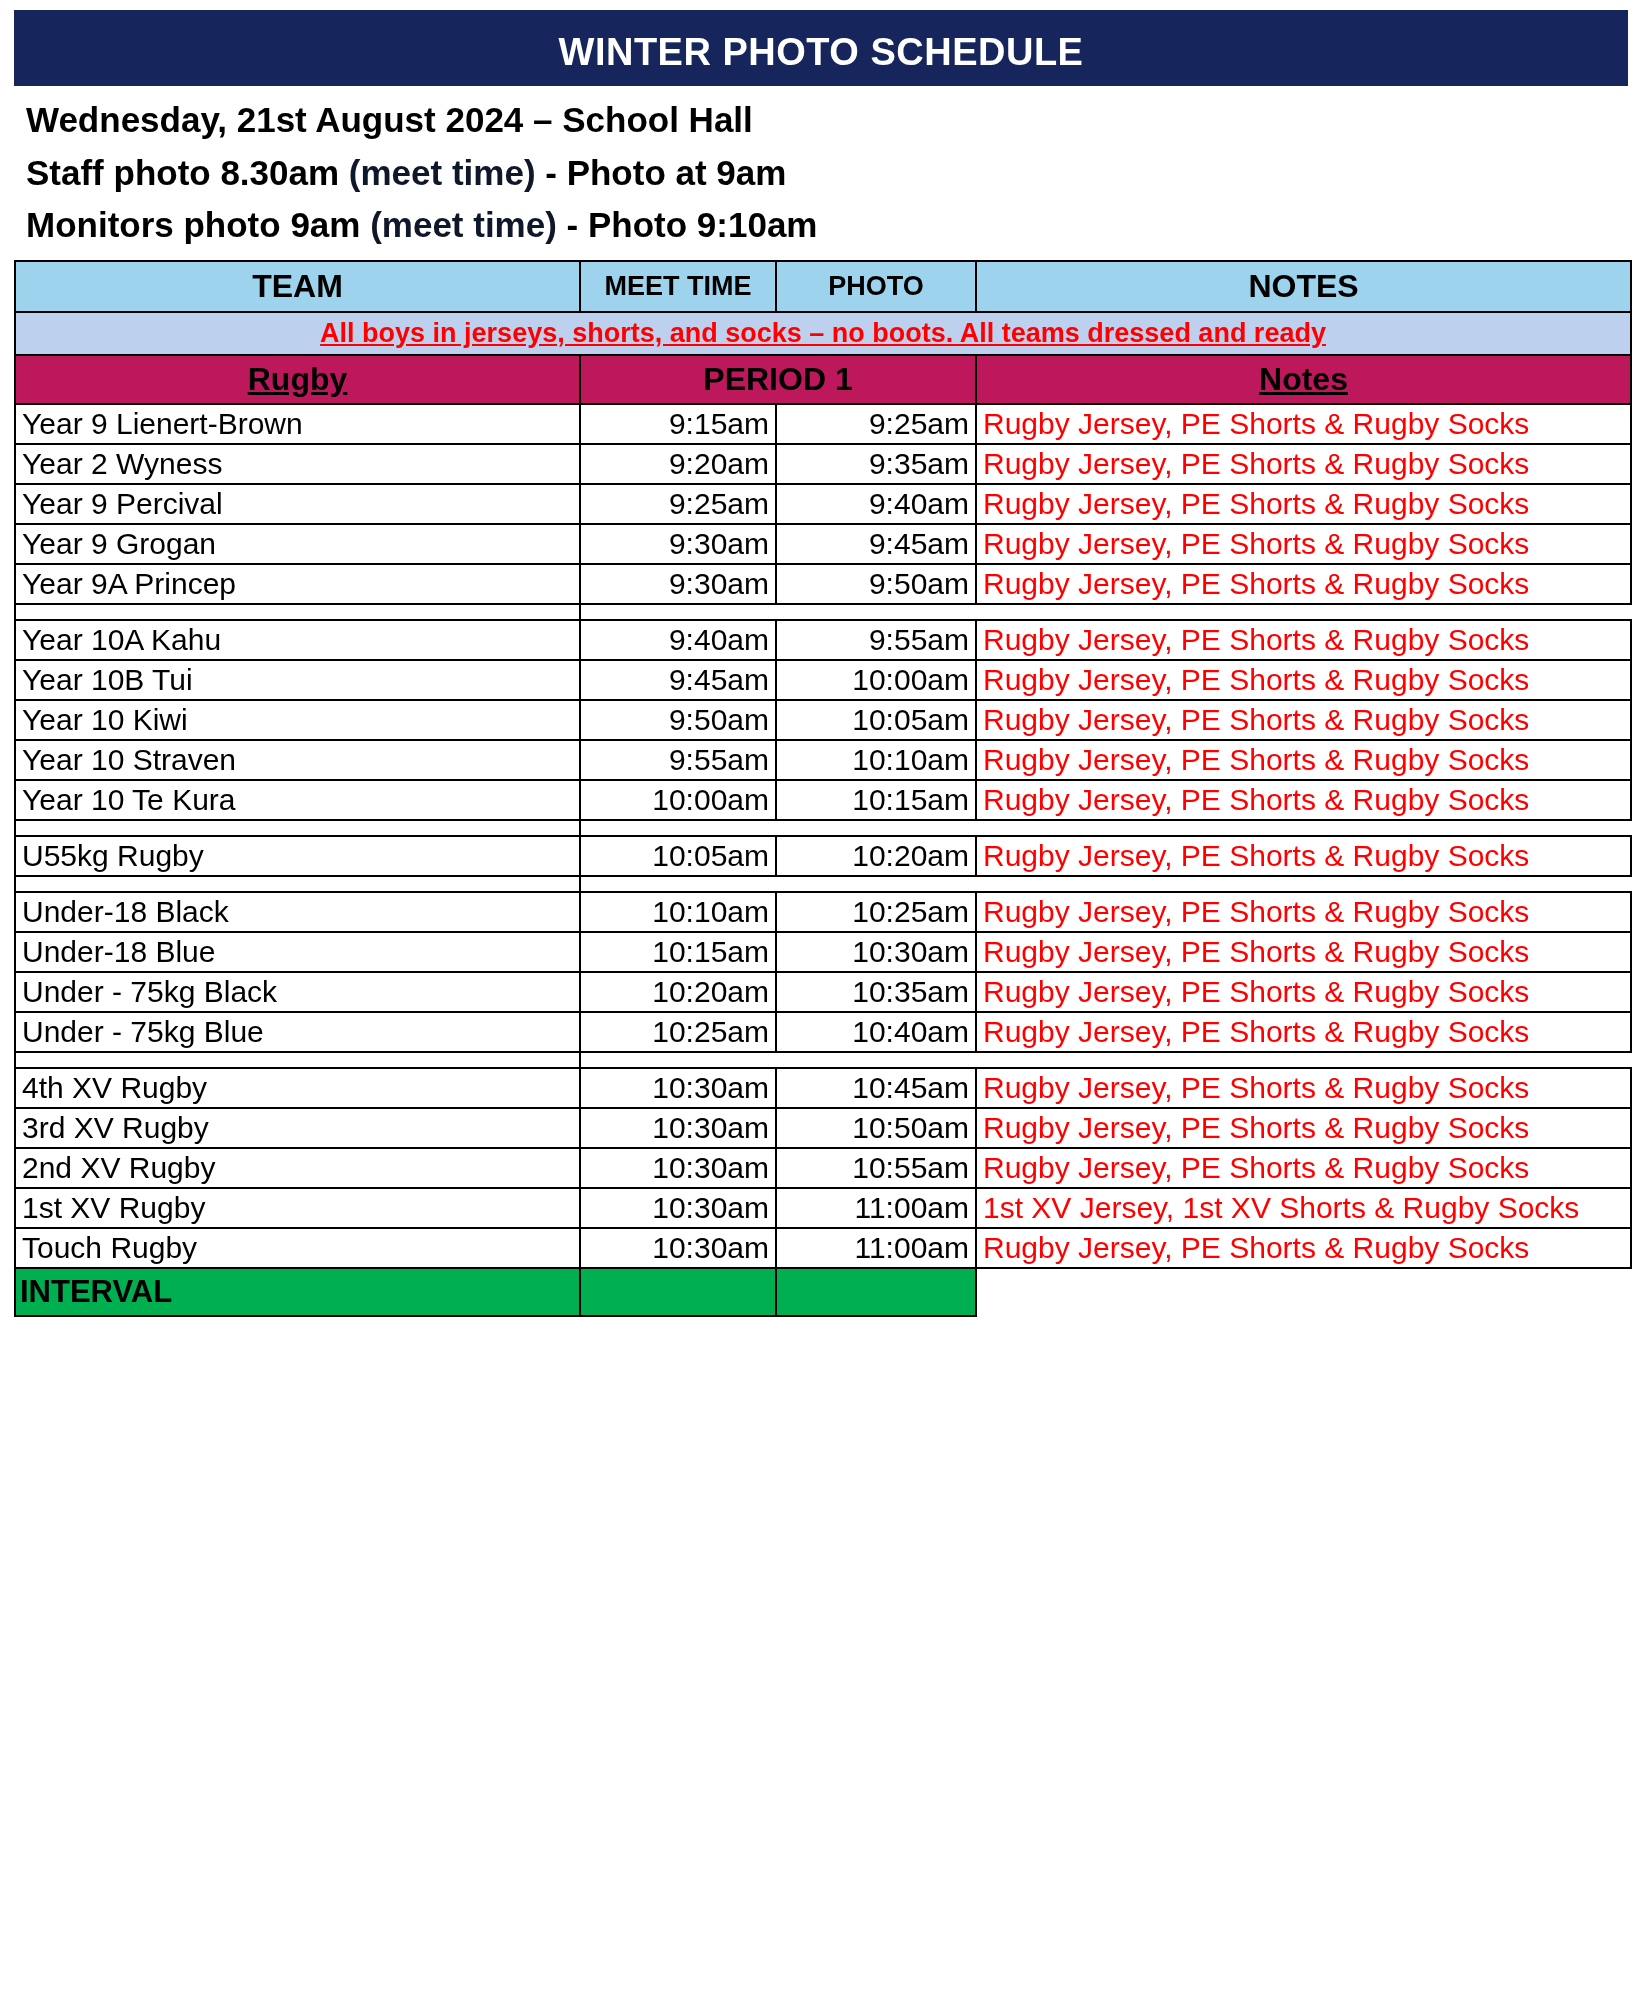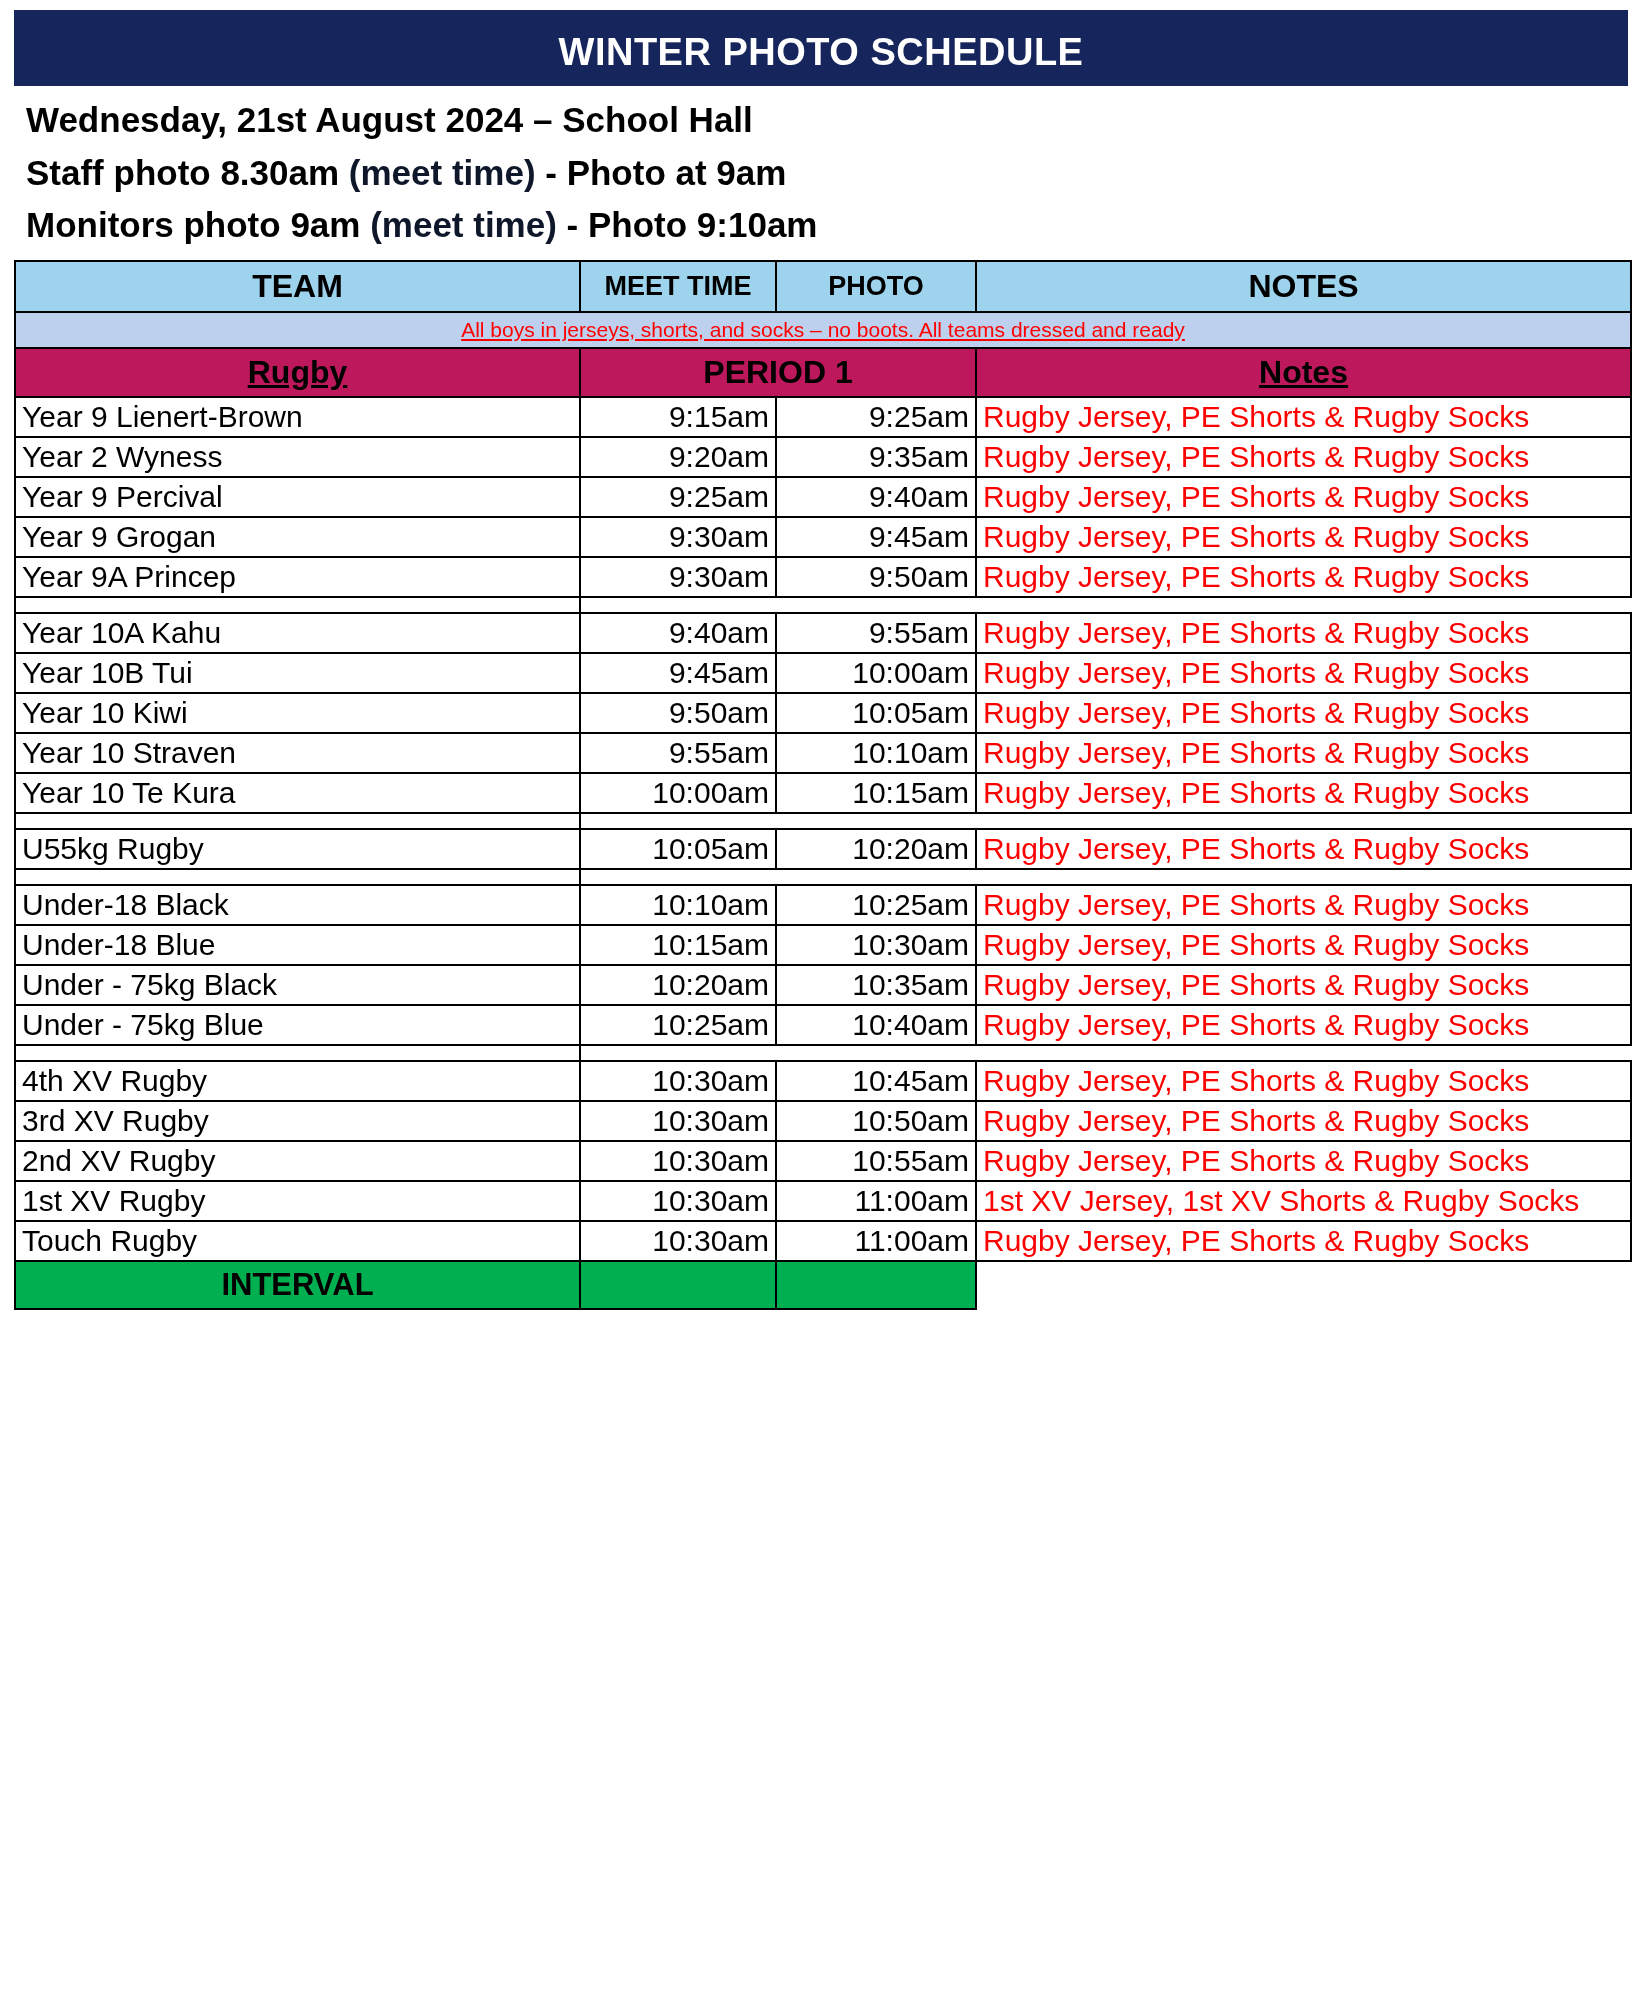--- a/index.html
+++ b/index.html
@@ -74,24 +74,24 @@
     padding: 6px 4px;
   }
   tr.colhead td.small {
     font-size: 27px;
   }
 
   
   tr.bluenote td {
     background: #bdd0ee;
     text-align: center;
-    font-weight: normal;
+    font-weight: bold;
     color: #ff0000;
     text-decoration: underline;
-    font-size: 21px;
+    font-size: 27px;
     padding: 5px 4px;
   }
 
   
   tr.section td {
     background: #be185d;
     text-align: center;
     font-weight: bold;
     font-size: 32px;
     padding: 5px 4px;
@@ -131,21 +131,21 @@
   }
   tr.spacer td.nob {
     border: none;
   }
 
   
   tr.interval td {
     background: #00b050;
     font-weight: bold;
     font-size: 31px;
-    text-align: center;
+    text-align: left;
     color: #000000;
     padding: 5px 4px;
   }
 </style>
 </head>
 <body>
 
 <div class="page">
 
   <div class="title-banner">WINTER PHOTO SCHEDULE</div>

